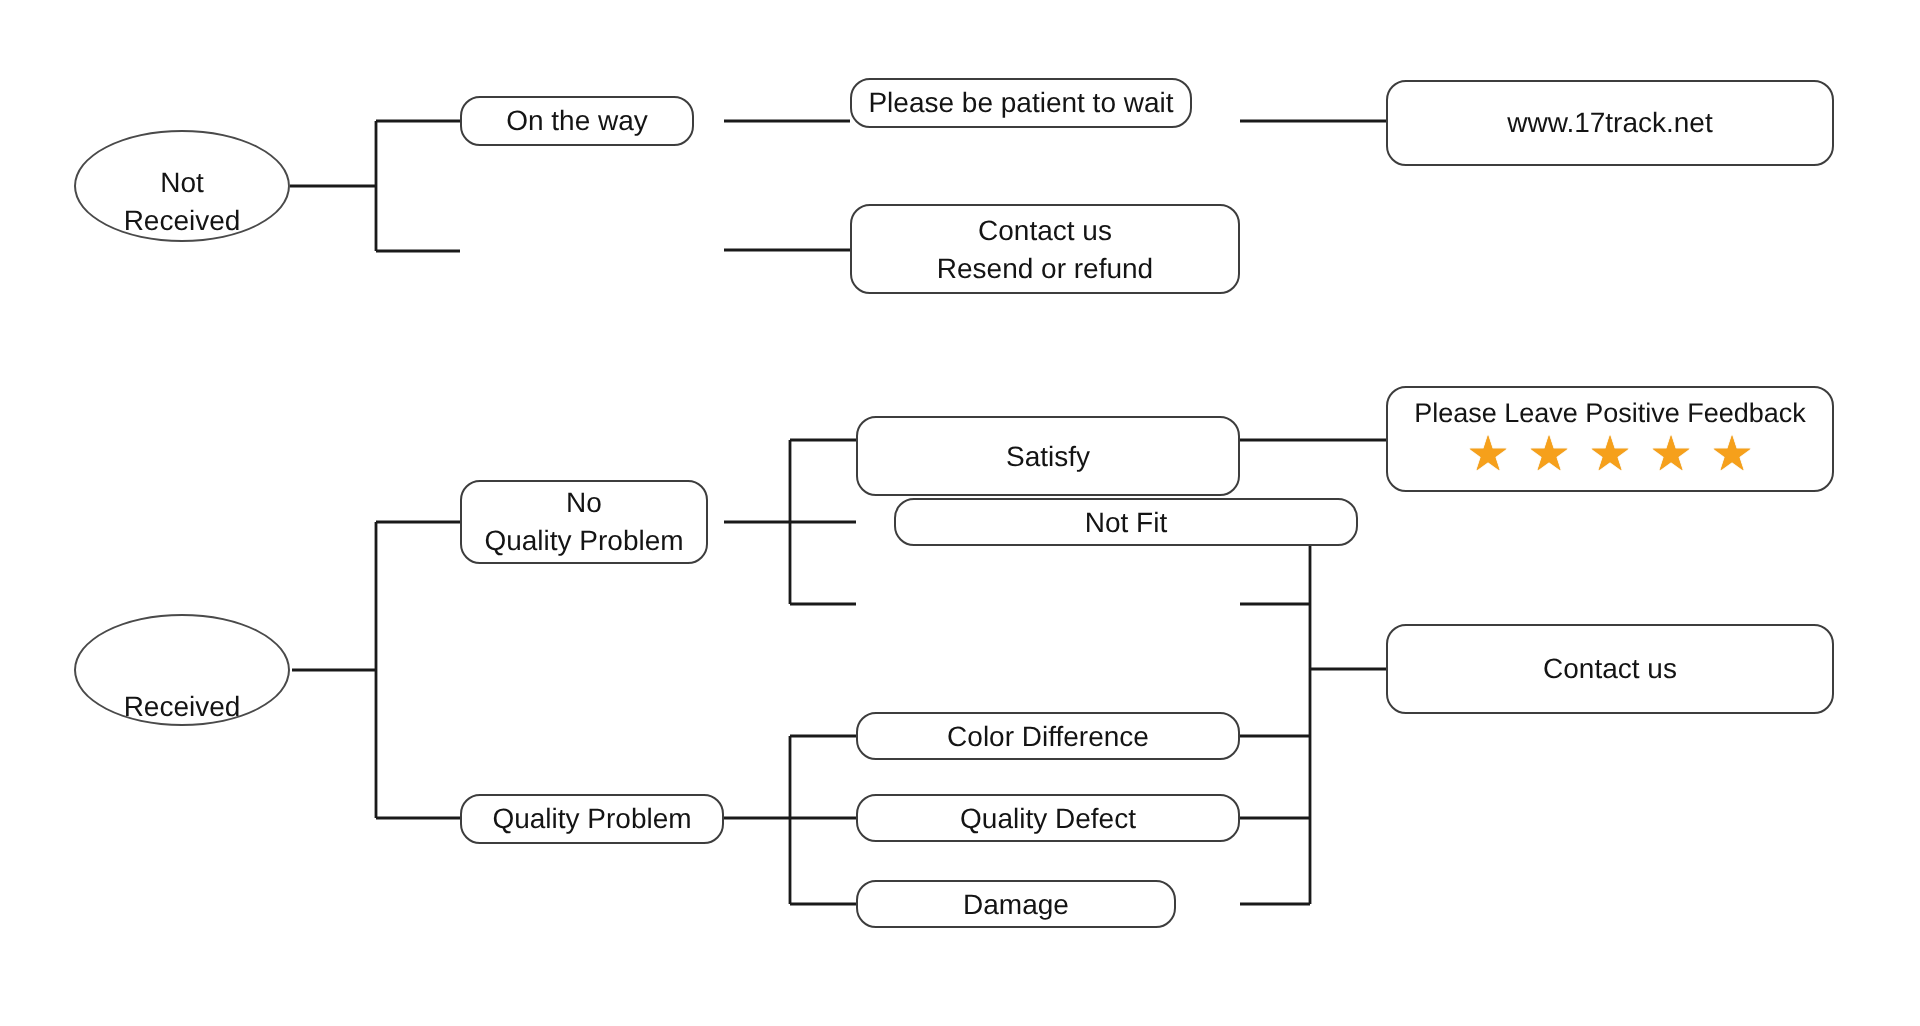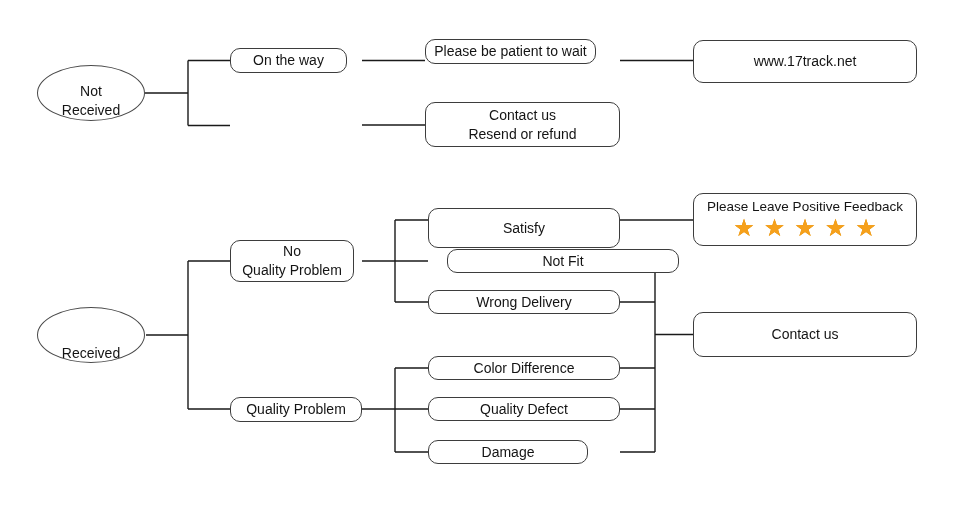--- a/index.html
+++ b/index.html
@@ -82,23 +82,20 @@
   </div>
 
   <div class="node" style="left:428px;top:208px;width:192px;height:40px;">
     <span>Satisfy</span>
   </div>
 
   <div class="node" style="left:428px;top:249px;width:232px;height:24px;margin-left:19px;">
     <span>Not Fit</span>
   </div>
 
-  <div class="node" style="left:428px;top:290px;width:192px;height:24px;">
-    <span>Wrong Delivery</span>
-  </div>
 
   <div class="node" style="left:428px;top:356px;width:192px;height:24px;">
     <span>Color Difference</span>
   </div>
 
   <div class="node" style="left:428px;top:397px;width:192px;height:24px;align-items:center;">
     <span>Quality Defect</span>
   </div>
 
   <div class="node" style="left:428px;top:440px;width:160px;height:24px;">

